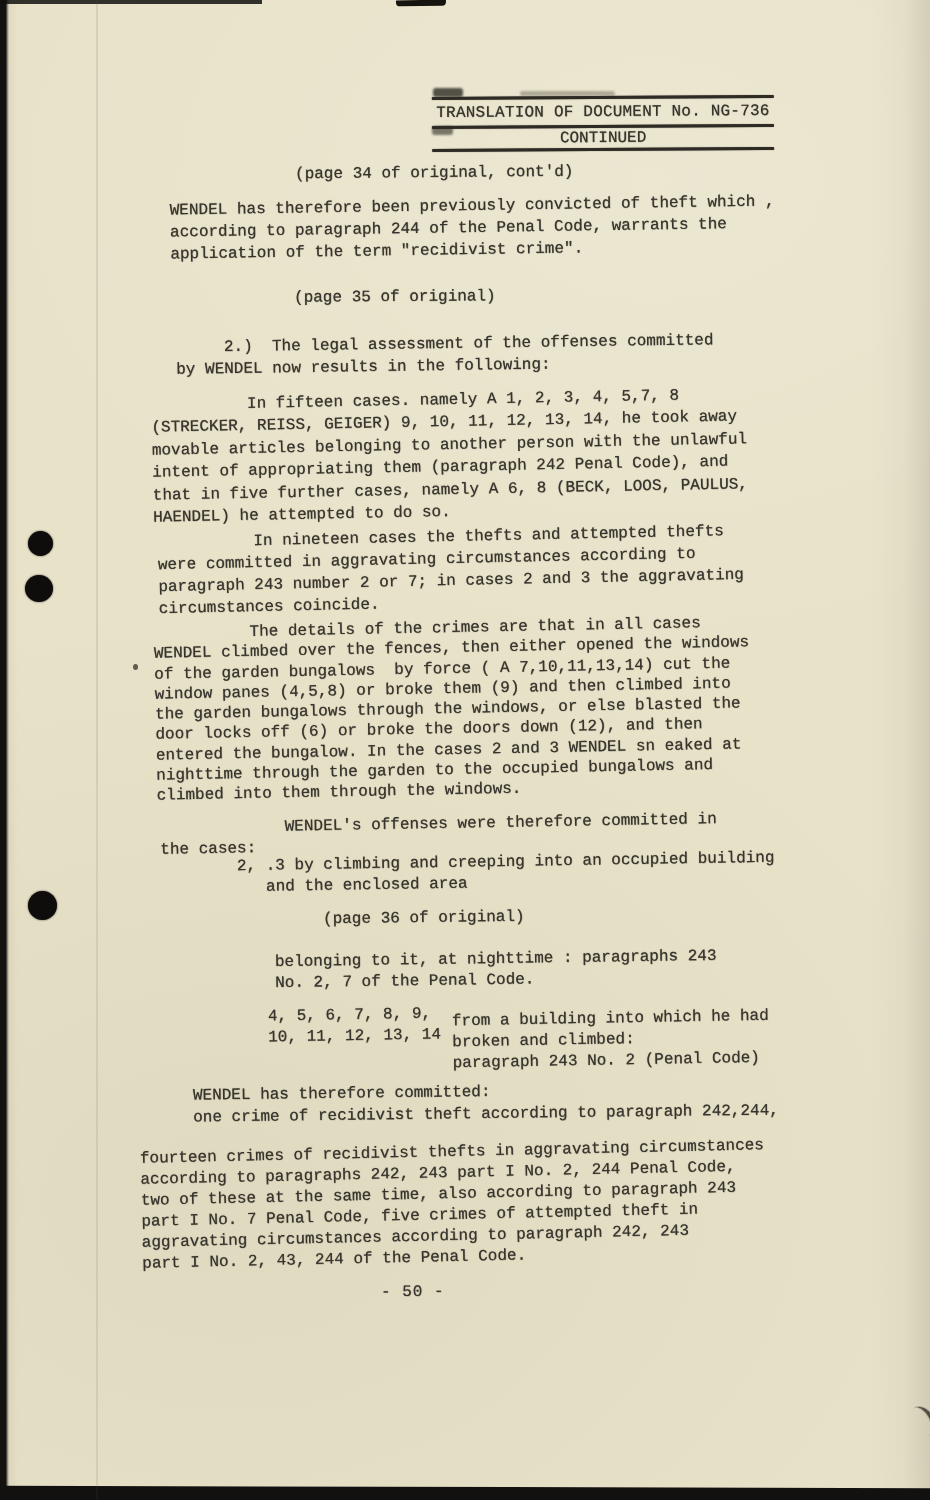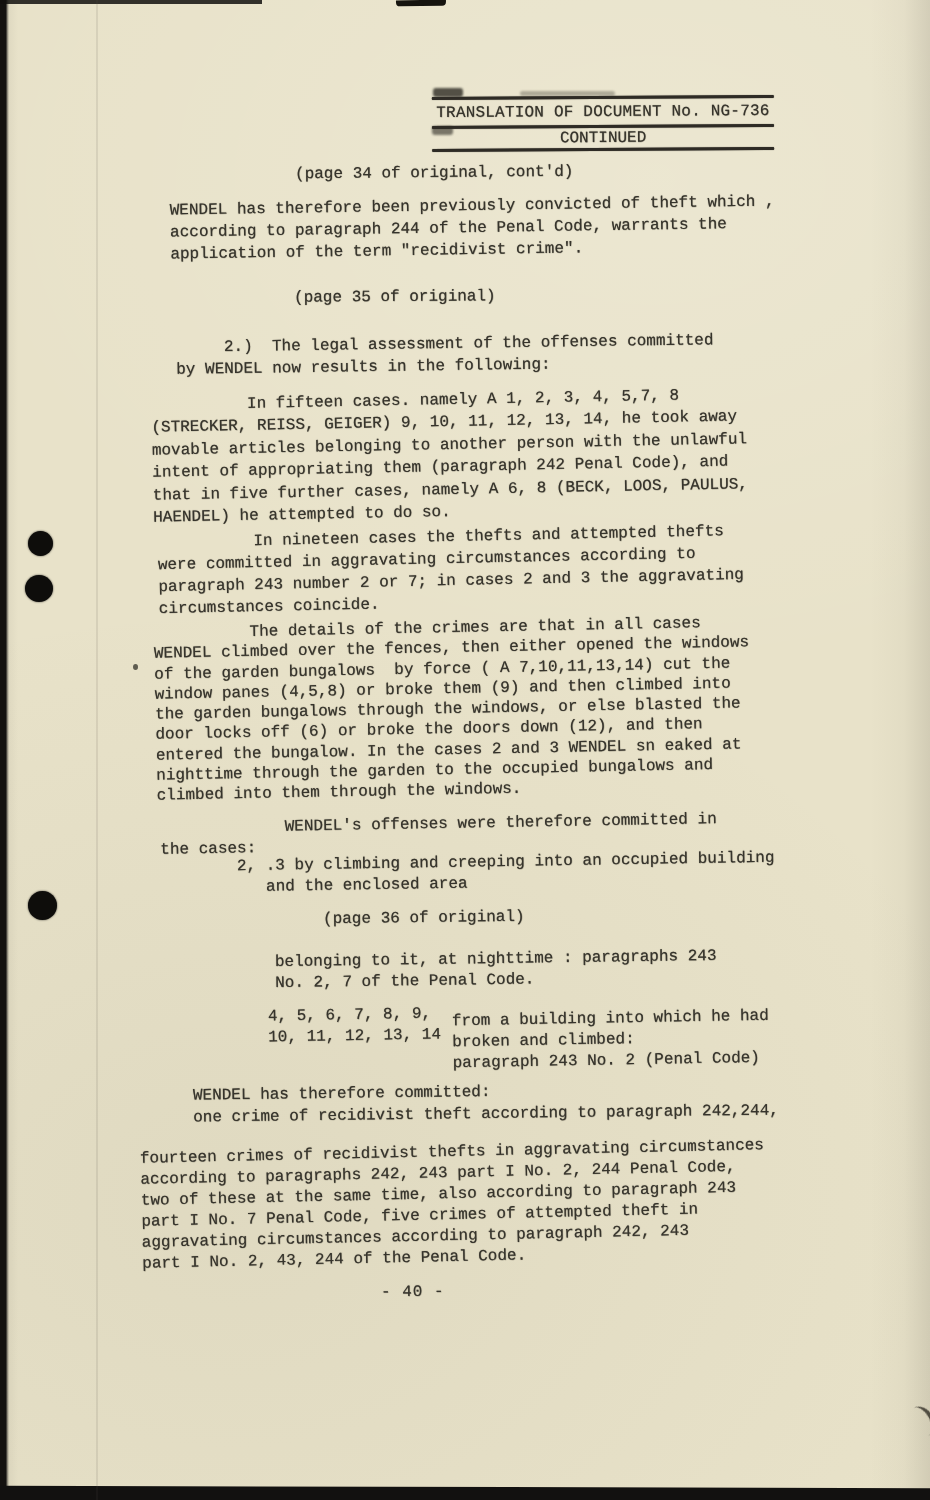--- a/index.html
+++ b/index.html
@@ -171,15 +171,15 @@
 
   <div class="blk b-fourteen">
       <div class="tline">fourteen crimes of recidivist thefts in aggravating circumstances</div>
       <div class="tline">according to paragraphs 242, 243 part I No. 2, 244 Penal Code,</div>
       <div class="tline">two of these at the same time, also according to paragraph 243</div>
       <div class="tline">part I No. 7 Penal Code, five crimes of attempted theft in</div>
       <div class="tline">aggravating circumstances according to paragraph 242, 243</div>
       <div class="tline">part I No. 2, 43, 244 of the Penal Code.</div>
     </div>
 
-  <div class="blk b-pagenum">- 40 -</div>
+  <div class="blk b-pagenum">- 50 -</div>
 
 </div>
 
 </body></html>

